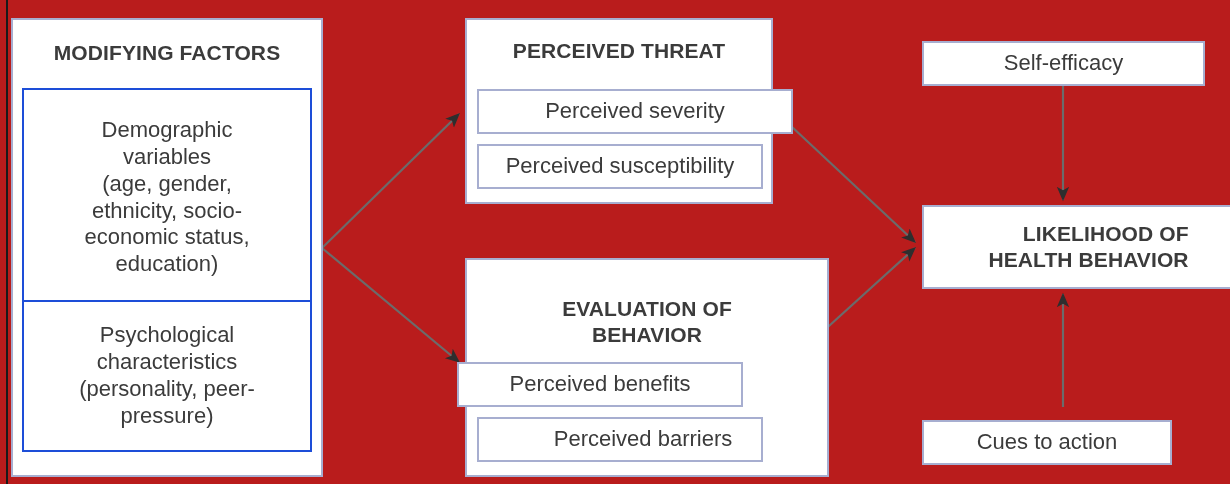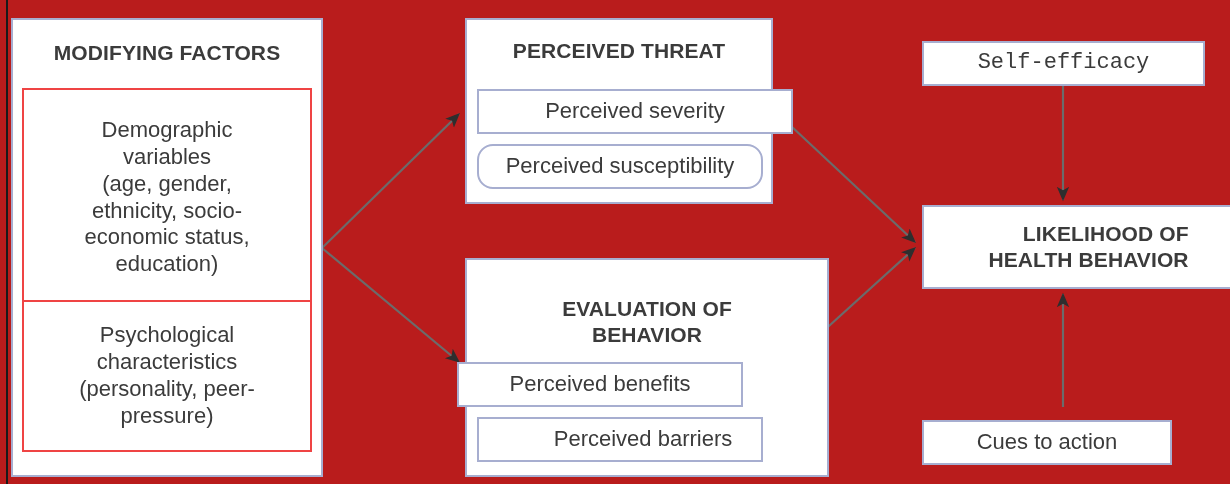--- a/index.html
+++ b/index.html
@@ -28,21 +28,21 @@
     position: absolute;
     box-sizing: border-box;
     background: #ffffff;
     display: flex;
     align-items: center;
     justify-content: center;
     text-align: center;
     color: #3b3b3b;
   }
   .box-blue   { border: 2px solid #a7aed0; }
-  .box-gray   { border: 2px solid #ef4444; }
+  .box-gray   { border: 2px solid #1d4ed8; }
 
   .txt {
     display: block;
     line-height: 1.22;
     white-space: pre-line;
   }
 
   .title-caps {
     font-size: 21px;
     font-weight: 700;
@@ -137,38 +137,38 @@
   </div>
 
   <div class="box box-blue group" style="left:465px; top:18px; width:308px; height:186px;">
     <span class="txt title-caps group-title" style="top:18px;">PERCEIVED THREAT</span>
   </div>
 
   <div class="box box-blue" style="left:477px; top:89px; width:316px; height:45px;">
     <span class="txt leaf-text">Perceived severity</span>
   </div>
 
-  <div class="box box-blue" style="left:477px; top:144px; width:286px; height:45px;border-radius:16px;">
+  <div class="box box-blue" style="left:477px; top:144px; width:286px; height:45px;">
     <span class="txt leaf-text">Perceived susceptibility</span>
   </div>
 
   <div class="box box-blue group" style="left:465px; top:258px; width:364px; height:219px;">
     <span class="txt title-caps group-title" style="top:36px;">EVALUATION OF
 BEHAVIOR</span>
   </div>
 
   <div class="box box-blue" style="left:457px; top:362px; width:286px; height:45px;">
     <span class="txt leaf-text">Perceived benefits</span>
   </div>
 
   <div class="box box-blue" style="left:477px; top:417px; width:286px; height:45px;padding-left:46px;">
     <span class="txt leaf-text">Perceived barriers</span>
   </div>
 
-  <div class="box box-blue" style="left:922px; top:41px; width:283px; height:45px;font-family:Liberation Mono, monospace;">
+  <div class="box box-blue" style="left:922px; top:41px; width:283px; height:45px;">
     <span class="txt leaf-text">Self-efficacy</span>
   </div>
 
   <div class="box box-blue" style="left:922px; top:205px; width:333px; height:84px;text-align:right;">
     <span class="txt title-caps">LIKELIHOOD OF
 HEALTH BEHAVIOR</span>
   </div>
 
   <div class="box box-blue" style="left:922px; top:420px; width:250px; height:45px;">
     <span class="txt leaf-text">Cues to action</span>

